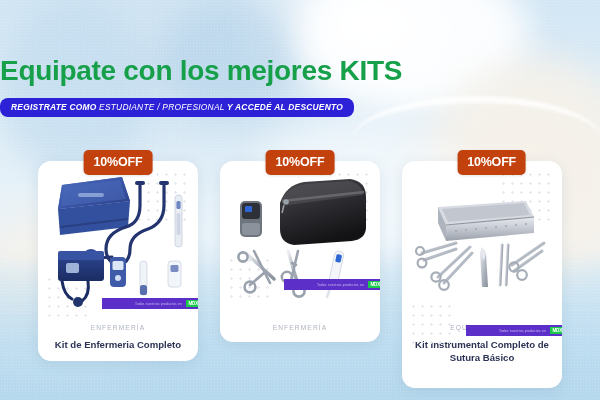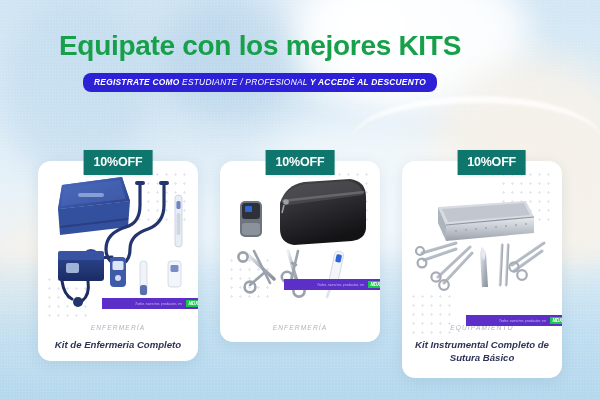--- a/index.html
+++ b/index.html
@@ -62,23 +62,22 @@
     position: absolute;
     inset: 0;
     background-image: radial-gradient(rgba(255,255,255,0.35) 0.6px, transparent 0.7px);
     background-size: 3px 3px;
     opacity: 0.5;
   }
 
   
   .head-wrap {
     position: absolute;
-    left: 0; top: 29px;
+    left: 0; top: 54px;
     width: 520px;
-    text-align: center;
   }
   .headline {
     margin: 0;
     font-size: 28px;
     line-height: 34px;
     font-weight: bold;
     letter-spacing: -0.3px;
     color: #17a04a;
   }
   .subpill {
@@ -113,23 +112,22 @@
   }
   .card {
     position: relative;
     margin-top: 11px;
     width: 160px;
     background: #ffffff;
     border-radius: 13px;
     box-shadow: 0 3px 14px rgba(70,110,140,0.13);
     overflow: hidden;
     padding-bottom: 10px;
-    font-style: italic;
-  }
-  .card.tall { padding-bottom: 14px; }
+  }
+  .card.tall { padding-bottom: 24px; }
 
   .dots {
     position: absolute;
     background-image: radial-gradient(#e4e8ee 1.05px, transparent 1.2px);
     background-size: 9px 9px;
     opacity: 0.95;
     pointer-events: none;
   }
   .dots-tr { right: 7px; top: 9px; width: 56px; height: 56px; }
   .dots-bl { left: 7px; bottom: 44px; width: 48px; height: 42px; }
@@ -190,27 +188,27 @@
     margin-top: 6px;
     padding: 0 10px;
   }
 
   .badge {
     position: absolute;
     top: 0;
     left: 50%;
     transform: translateX(-50%);
     z-index: 4;
-    background: #0f766e;
+    background: #c2410c;
     color: #ffffff;
     font-size: 12.5px;
     line-height: 14px;
     font-weight: bold;
     padding: 5px 10px 6px 10px;
-    border-radius: 0;
+    border-radius: 5px;
     letter-spacing: -0.2px;
     white-space: nowrap;
     box-shadow: 0 1px 3px rgba(0,0,0,0.10);
   }
   .slot-1 .badge { left: 50%; }
   .slot-2 .badge { left: 50%; }
   .slot-3 .badge { left: 56%; }
 </style>
 </head>
 <body>

